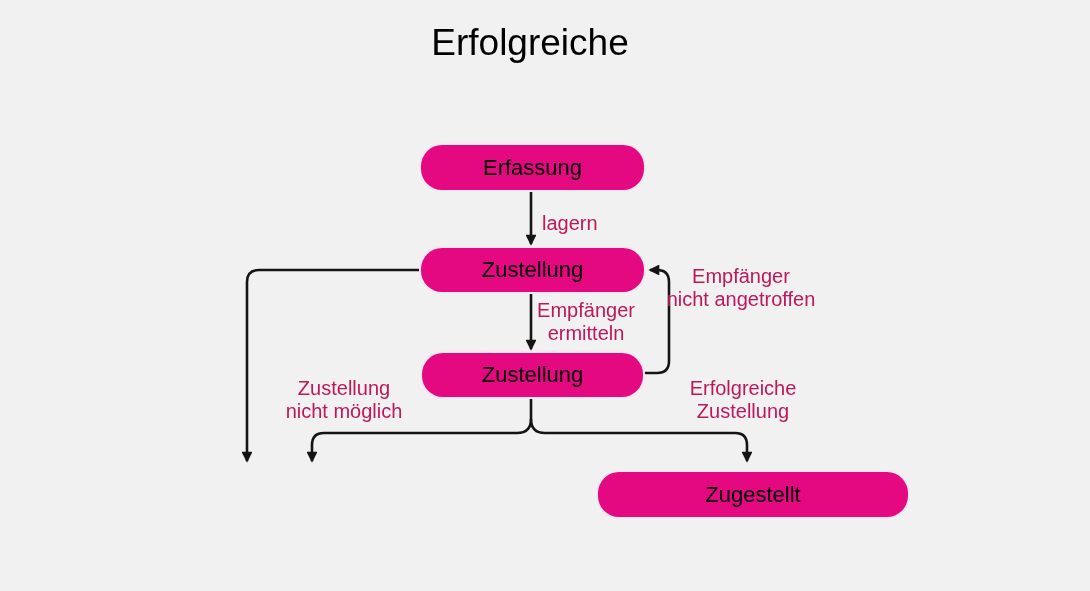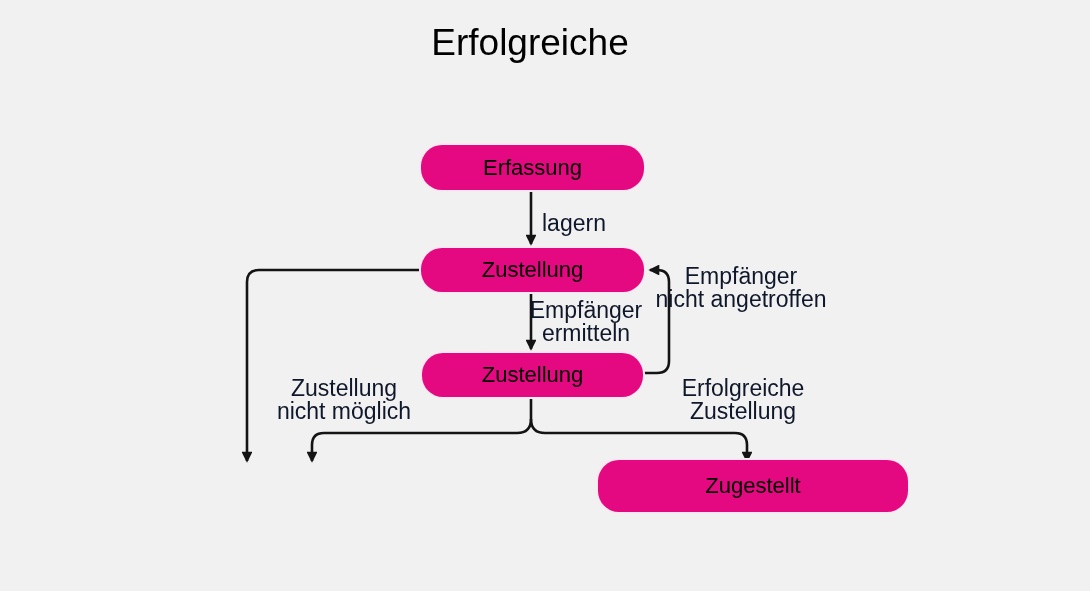--- a/index.html
+++ b/index.html
@@ -36,24 +36,24 @@
     border-radius:21px;
     box-shadow:0 0 0 2px #f9e9f1;
     display:flex;align-items:center;justify-content:center;
     font-size:22px;color:var(--text);
     white-space:nowrap;
   }
   .n-erfassung{left:421px;top:145px;width:223px;height:45px;}
   .n-bearbeitung{left:421px;top:248px;width:223px;height:44px;}
   .n-zustellung{left:422px;top:353px;width:221px;height:44px;}
   .n-abgebrochen{left:158px;top:468px;width:310px;height:45px;}
-  .n-zugestellt{left:598px;top:460px;width:310px;height:52px;}
+  .n-zugestellt{left:598px;top:472px;width:310px;height:45px;}
   .edge-label{
     position:absolute;
-    font-size:23px;line-height:23px;color:#0f172a;
+    font-size:20px;line-height:23px;color:#be185d;
     white-space:pre-line;text-align:center;
     transform:translate(-50%,-50%);
   }
   .l-lagern{left:542px;top:212px;transform:none;text-align:left;}
   .l-ermitteln{left:586px;top:322px;}
   .l-nicht-angetroffen{left:741px;top:288px;}
   .l-nicht-moeglich{left:344px;top:400px;}
   .l-erfolgreich{left:743px;top:400px;}
 </style>
 </head>

